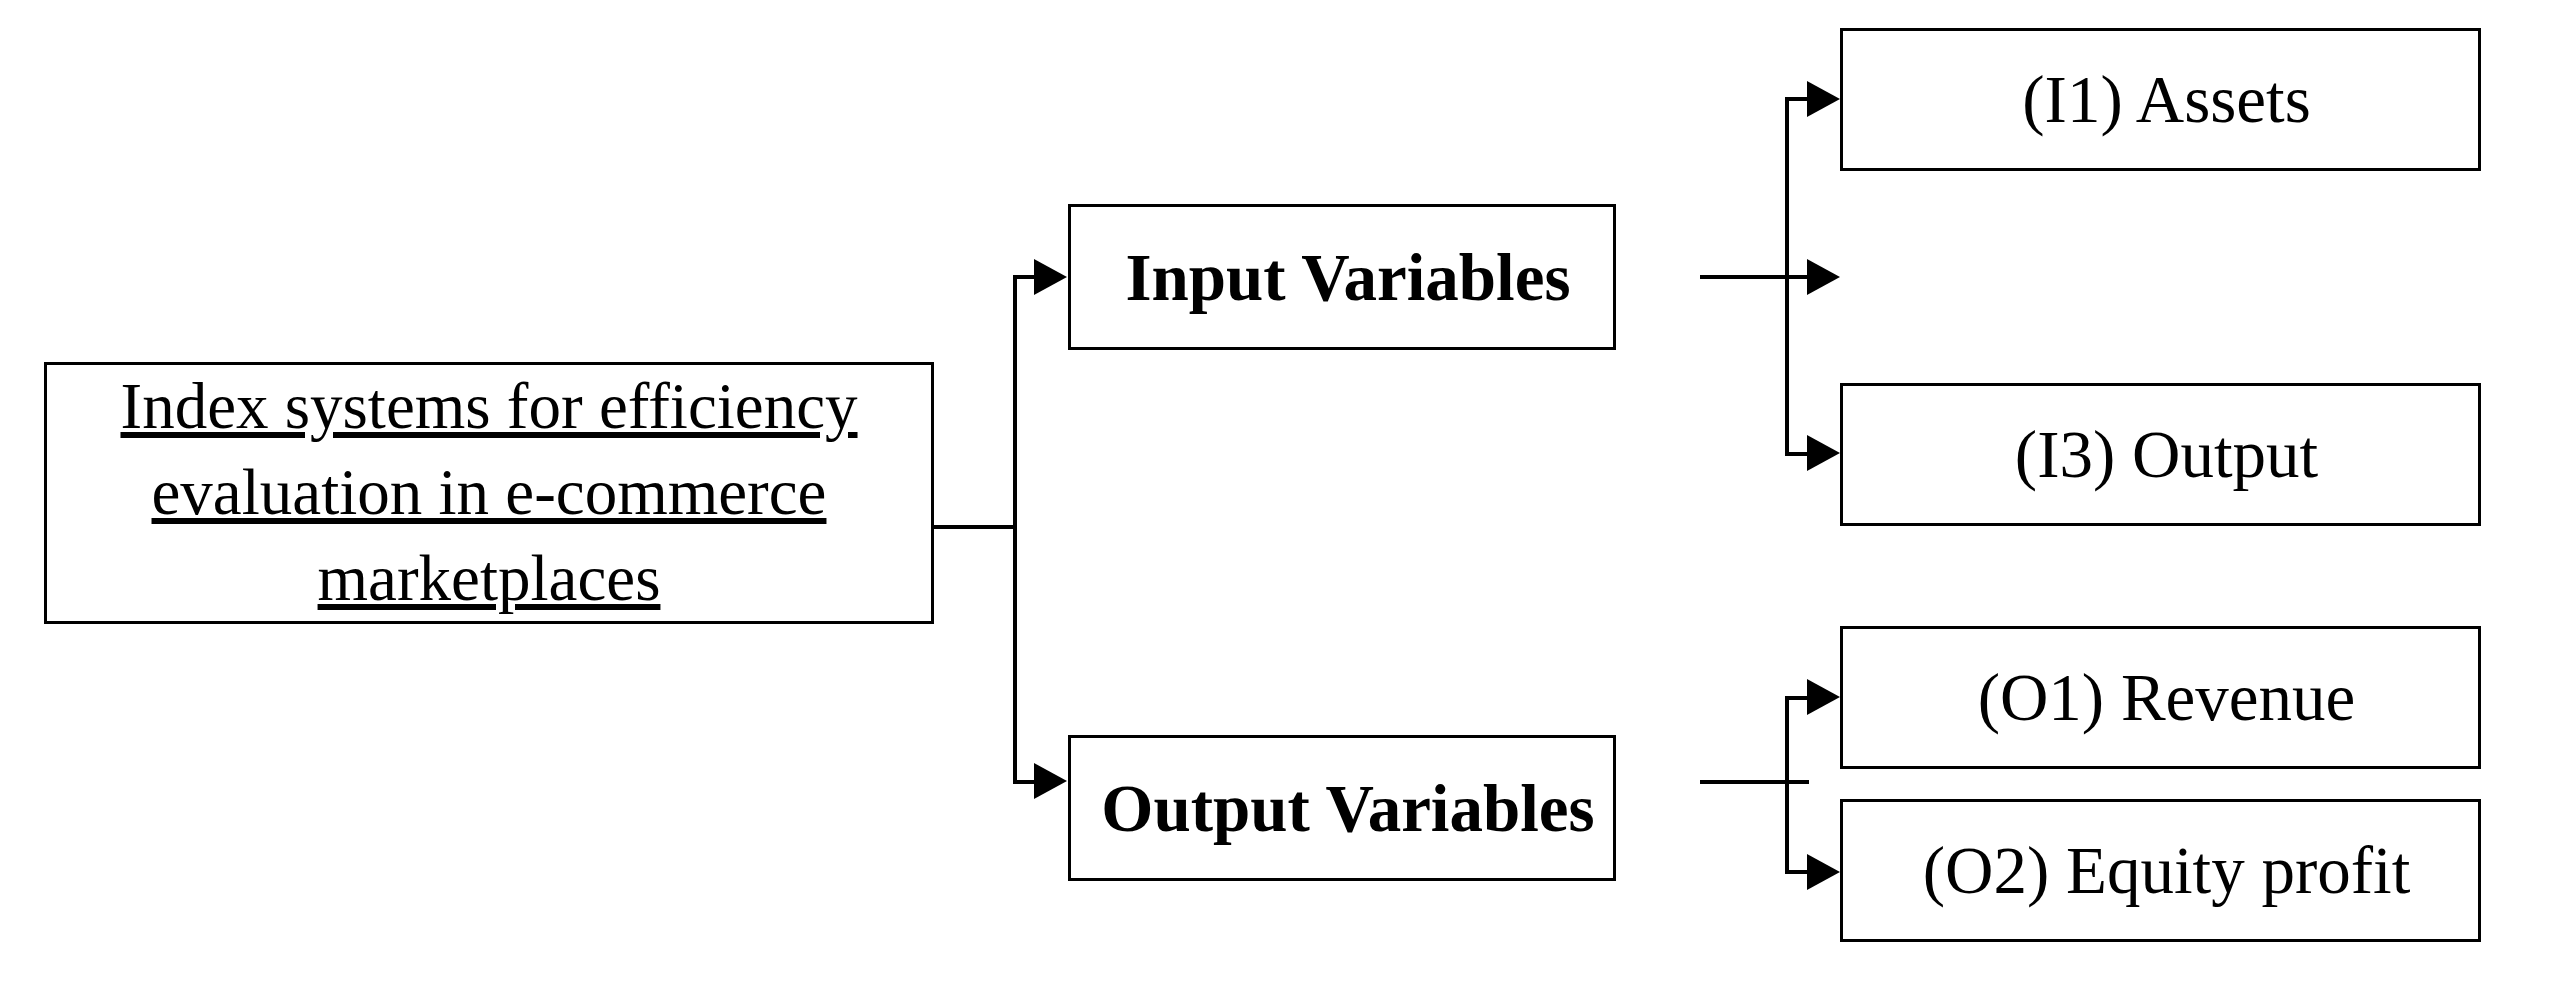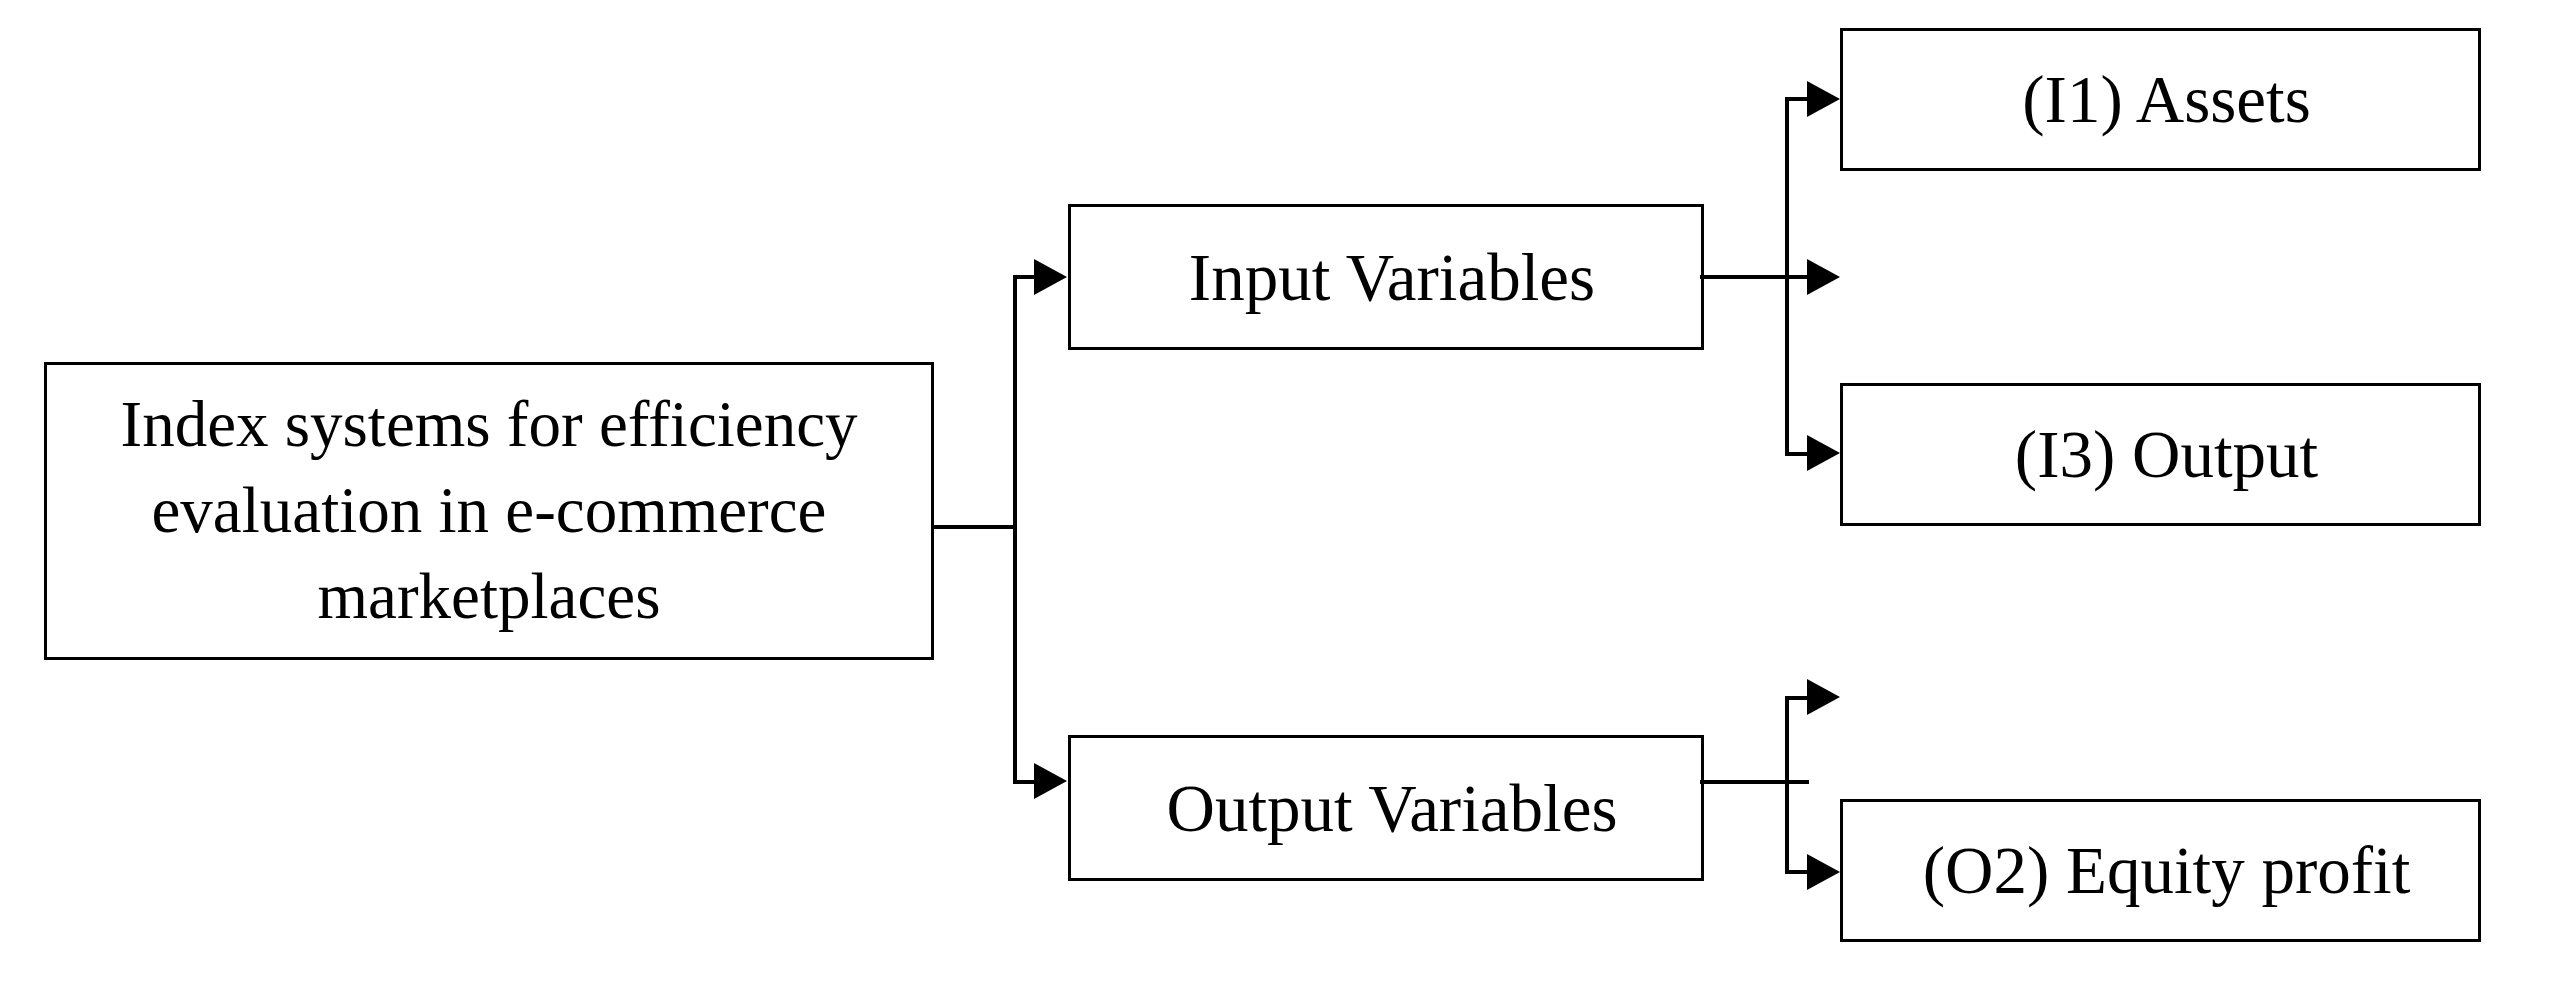--- a/index.html
+++ b/index.html
@@ -25,27 +25,28 @@
     align-items: center;
     justify-content: center;
     text-align: center;
     padding-left: 12px;
   }
   .node .label {
     display: block;
     width: 100%;
   }
   .root-node {
-    left: 44px; top: 362px; width: 890px; height: 298px;
+    left: 44px; top: 362px; width: 890px; height: 262px;
     font-size: 65px; line-height: 1.32;
     padding: 0 28px;
+    text-decoration: underline;
   }
   .mid-node {
-    left: 1068px; width: 636px; height: 146px;
-    font-size: 67px; line-height: 1;
+    left: 1068px; width: 548px; height: 146px;
+    font-size: 67px; line-height: 1; font-weight: bold;
   }
   .leaf-node {
     left: 1840px; width: 641px; height: 143px;
     font-size: 67px; line-height: 1;
   }
   #node-input  { top: 204px; }
   #node-output { top: 735px; }
   #leaf-i1 { top: 27.5px; }
   #leaf-i2 { top: 206px; }
   #leaf-i3 { top: 383px; }
@@ -112,20 +113,23 @@
 
   <div class="node leaf-node" id="leaf-i1">
     <span class="label">(I1) Assets</span>
   </div>
 
 
   <div class="node leaf-node" id="leaf-i3">
     <span class="label">(I3) Output</span>
   </div>
 
+  <div class="node leaf-node" id="leaf-o1">
+    <span class="label">(O1) Revenue</span>
+  </div>
 
   <div class="node leaf-node" id="leaf-o2">
     <span class="label">(O2) Equity profit</span>
   </div>
 
   <div class="hline" id="c-root-out"></div>
   <div class="vline" id="c-trunk-v"></div>
   <div class="hline" id="c-in-elbow"></div>
   <div class="hline" id="c-out-elbow"></div>
   <div class="arrow-right" id="a-input"></div>

